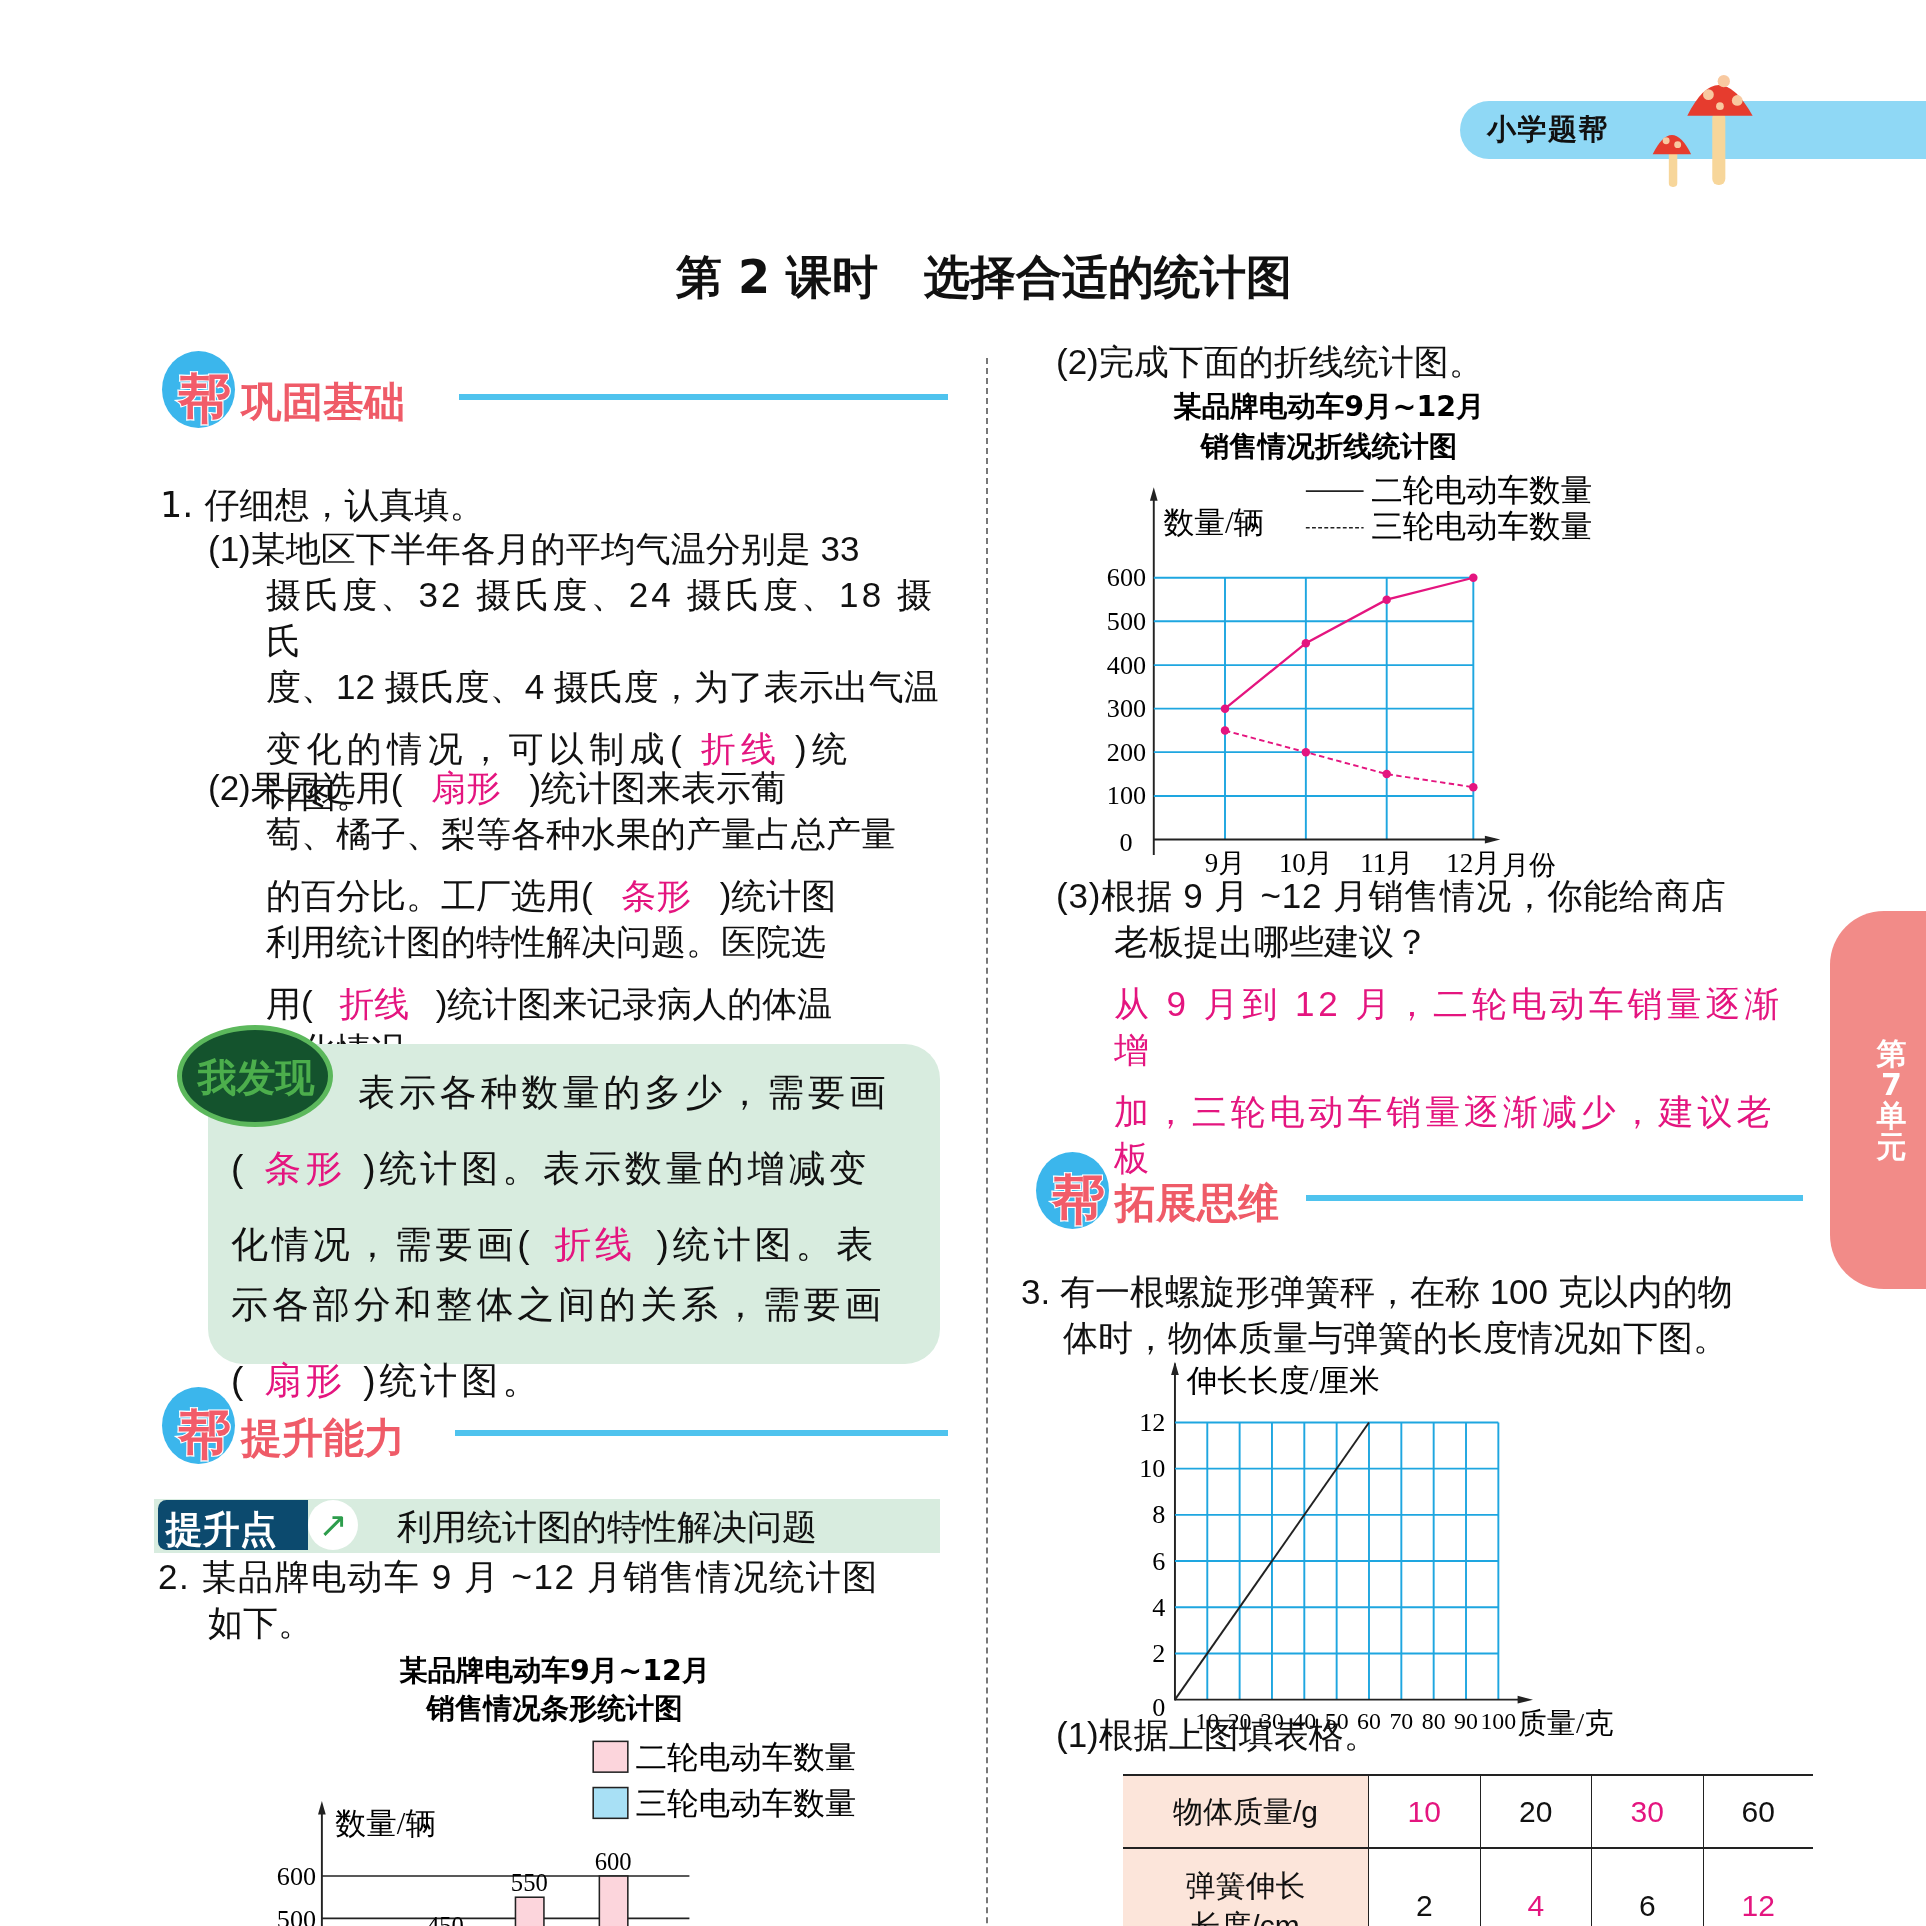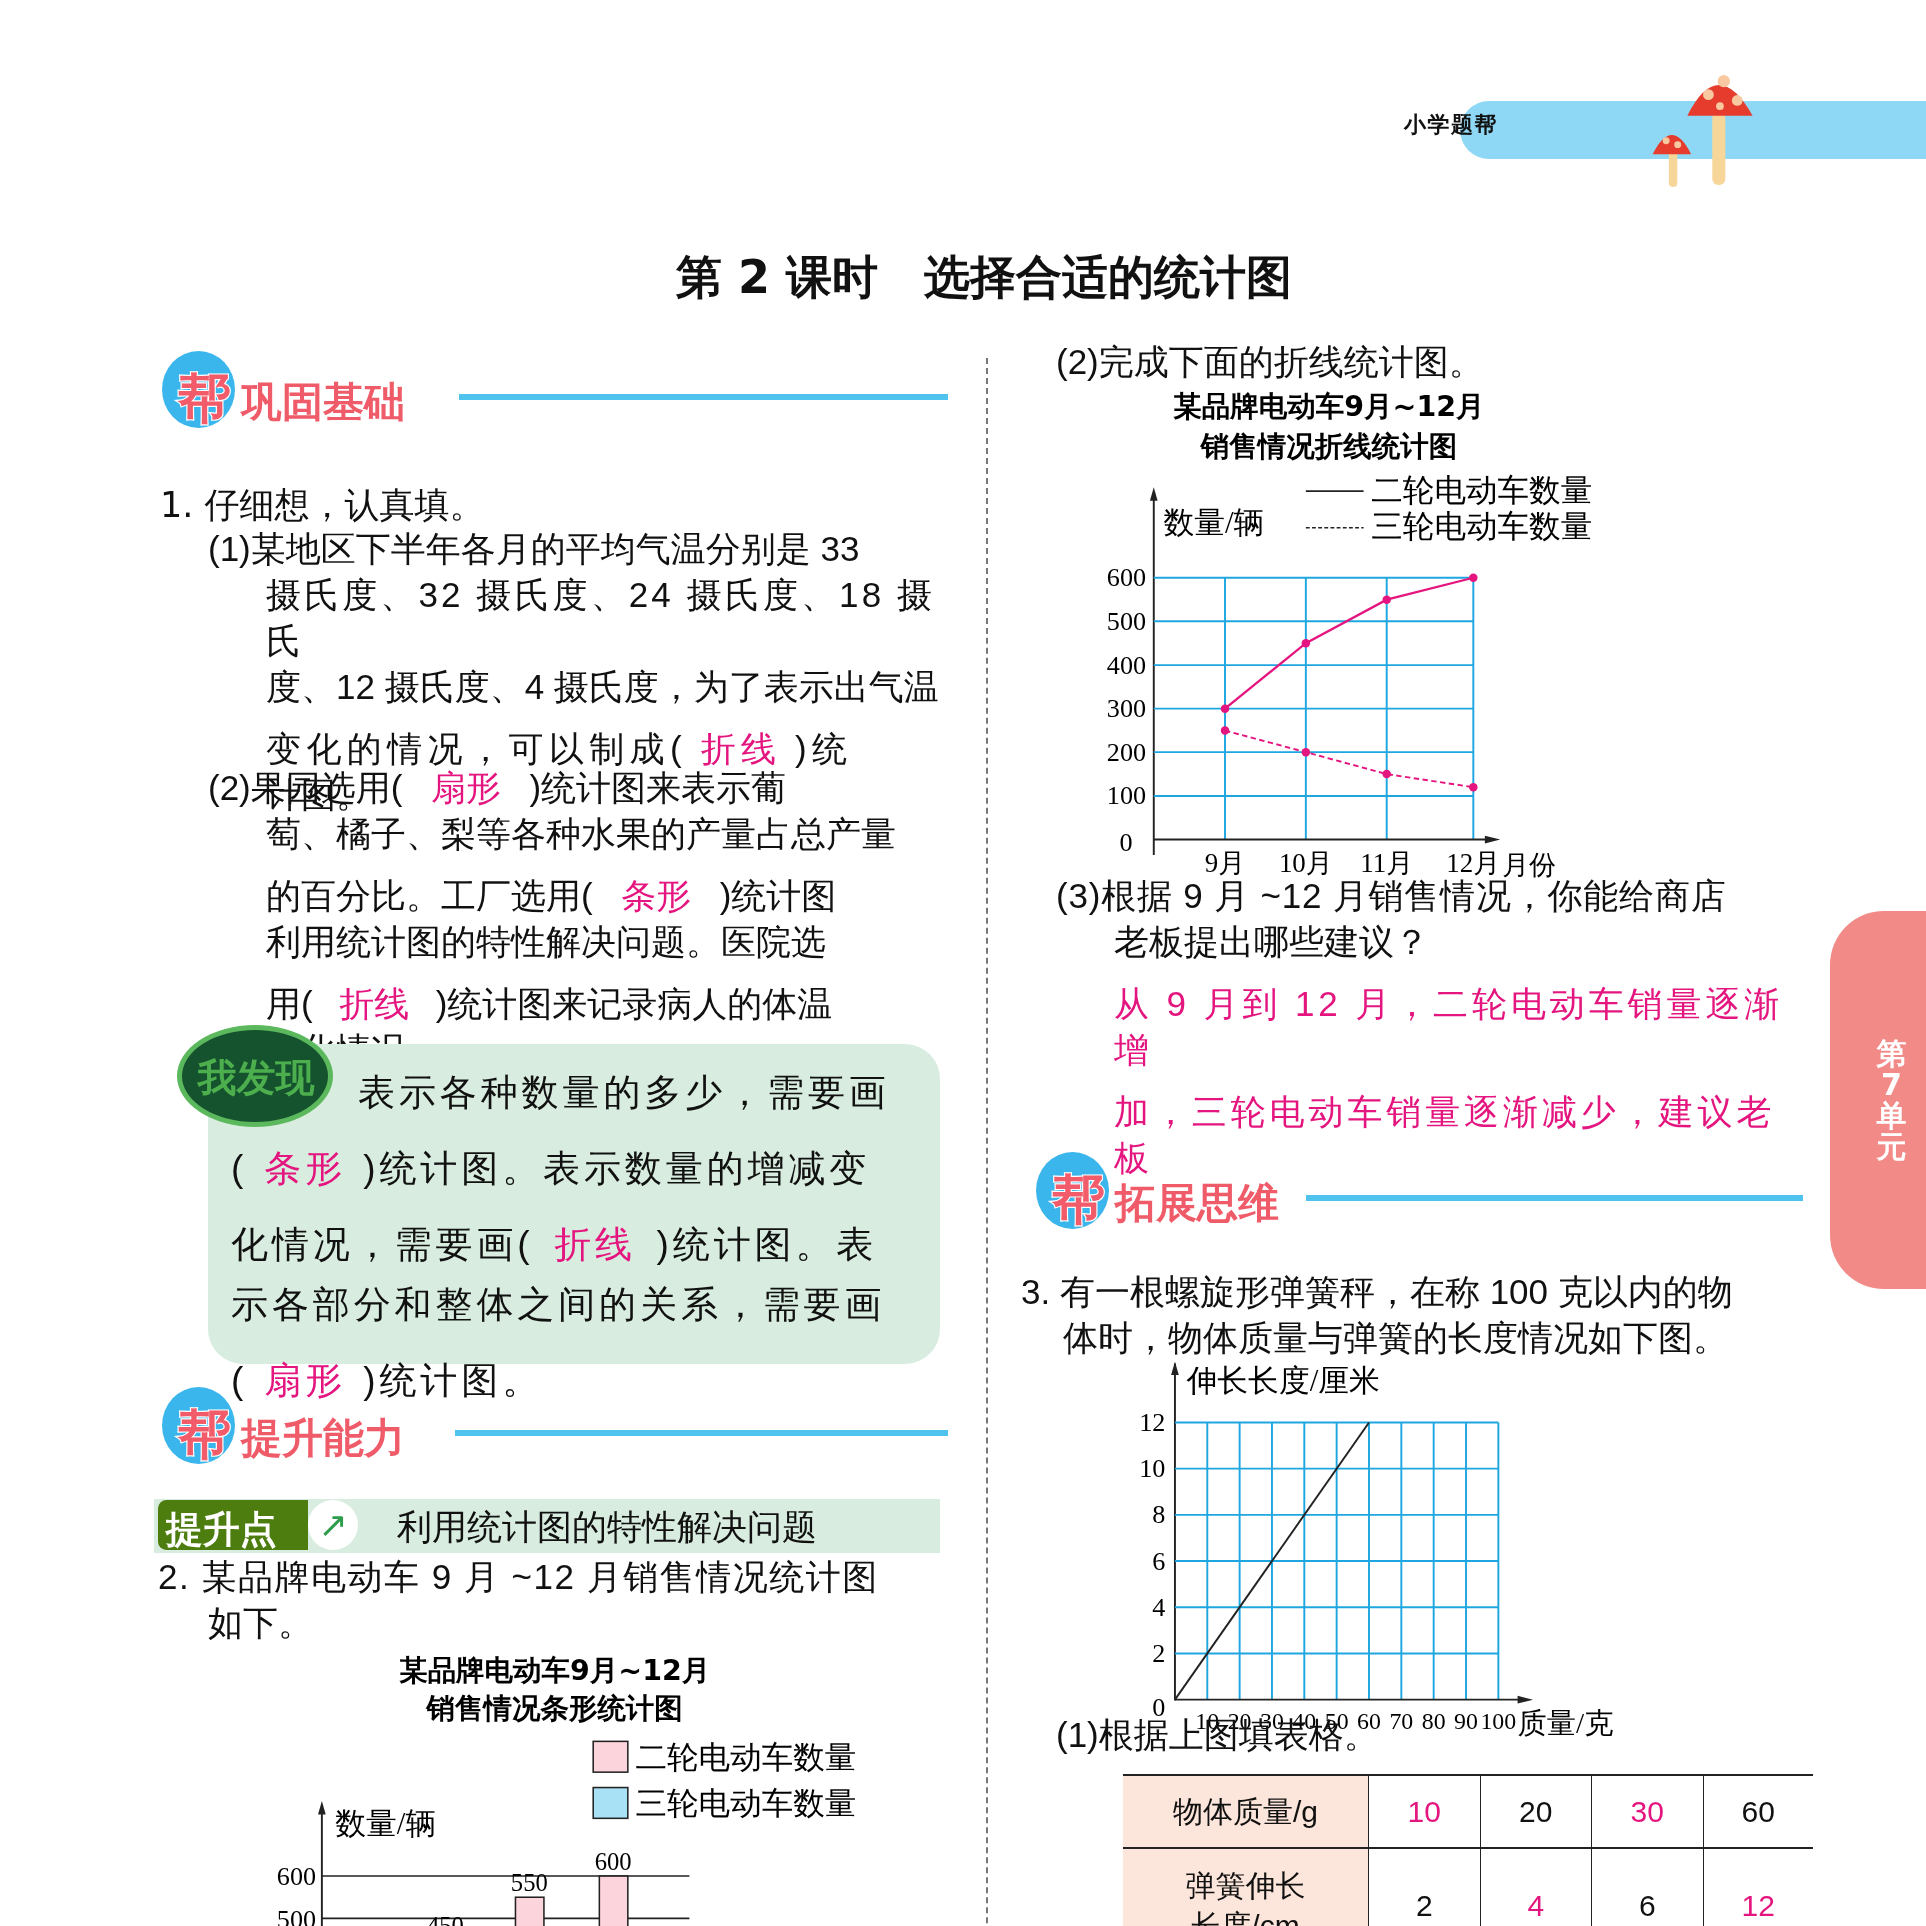--- a/index.html
+++ b/index.html
@@ -5,38 +5,38 @@
   html, body { margin:0; padding:0; background:#fff; }
   body { width:1968px; height:2731px; position:relative; overflow:hidden;
          font-family:"DejaVu Serif","Liberation Serif",serif; color:#111; }
   .abs { position:absolute; }
   .sans { font-family:"DejaVu Sans","Liberation Sans",sans-serif; }
   .serif { font-family:Liberation Sans, sans-serif; }
   .ans { color:#e4157f;margin-top:16px; }
   .txt { font-size:35px; line-height:46px; }
   
   .top-strip { left:1460px; top:101px; width:508px; height:58px; background:#8fd8f5; border-radius:29px 0 0 29px; }
-  .brand { left:1404px; top:110px; font-size:22px; font-weight:bold; letter-spacing:1.5px; }
+  .brand { left:1487px; top:110px; font-size:29px; font-weight:bold; letter-spacing:1.5px; }
   .page-title { left:0; width:1968px; top:247px; text-align:center; font-size:46px; font-weight:bold; }
   .divider-v { left:986px; top:358px; width:0; height:2215px; border-left:2.3px dashed #777; }
   
   .sec { height:77px; }
   .sec .bubble { position:absolute; left:0; top:0; width:73px; height:77px; border-radius:50%; background:#3bb6ec; }
   .sec .bang { position:absolute; left:15.4px; top:11.6px; font-size:54px; font-weight:bold; color:#f25c6a;
                -webkit-text-stroke:2.3px #fff; paint-order:stroke fill; }
   .sec .label { position:absolute; left:79px; top:24px; font-size:41px; font-weight:bold; color:#ef5b68;text-align:center; }
   .sec .line { position:absolute; top:43px; height:6.2px; background:#4fc3ee; }
   
   .disc { left:208px; top:1044px; width:732px; height:320px; background:#d8ecdf; border-radius:35px; }
   .disc-badge { left:177px; top:1025px; width:146px; height:92px; border:5.4px solid #5cb85c; border-radius:50%; background:#14532d; }
   .disc-badge span { position:absolute; left:15.4px; top:21px; font-size:39px; font-weight:bold; color:#4cae4c; }
   .disc-text { left:231px; top:1063px; width:693px; font-size:37px; line-height:60px; letter-spacing:3.9px; }
   
   .ts-bar { left:154px; top:1499px; width:786px; height:54px; background:#d8ecdf; }
-  .ts-badge { left:158px; top:1500px; width:150px; height:50px; background:#4d7c0f; border-radius:8.5px 0 0 8.5px; color:#fff; font-size:37px; font-weight:bold; }
+  .ts-badge { left:158px; top:1500px; width:150px; height:50px; background:#0c4a6e; border-radius:8.5px 0 0 8.5px; color:#fff; font-size:37px; font-weight:bold; }
   .ts-badge span { position:absolute; left:7.7px; top:4.6px; }
   .ts-arrow { left:308px; top:1500px; width:50px; height:50px; border-radius:50%; background:#fff; color:#2d9d4c; font-size:35px; text-align:center; line-height:50px; }
   .ts-text { left:397px; top:1504px; font-size:35px; }
   
   svg text { font-family:"Liberation Serif","DejaVu Serif",serif; }
   .ctitle { font-family:"DejaVu Sans","Liberation Sans",sans-serif; font-weight:bold; }
   
   table.spring { border-collapse:collapse; position:absolute; left:1123px; top:1774px; width:690px; font-size:30px; }
   table.spring td { border-left:1.2px solid #222; text-align:center; height:85px; }
   table.spring tr { border-top:2.3px solid #222; }

